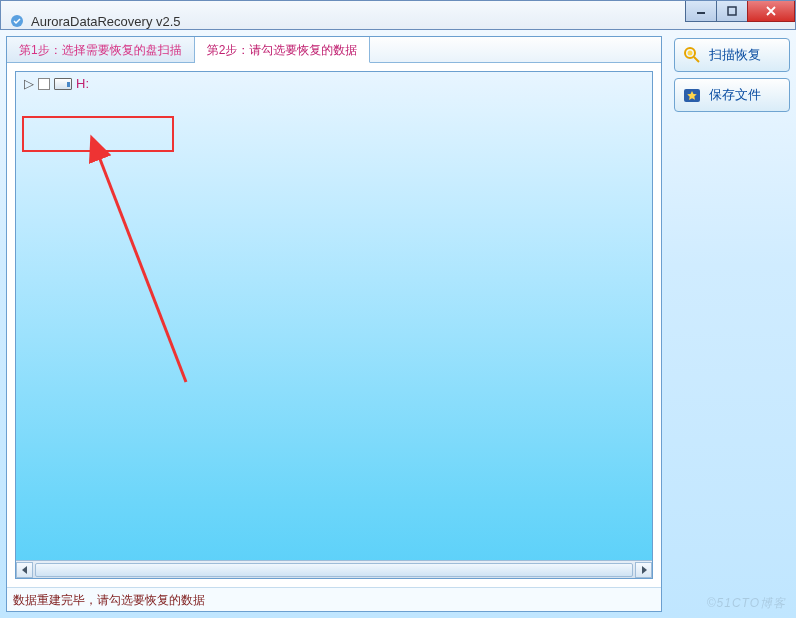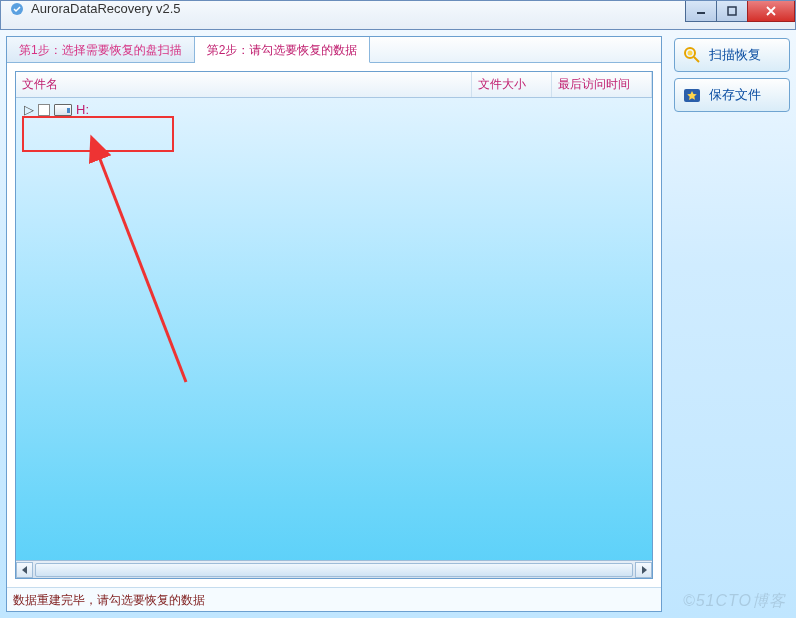--- a/index.html
+++ b/index.html
@@ -11,21 +11,21 @@
       background: #fff;
       overflow: hidden;
       position: relative;
     }
     
     .titlebar {
       height: 30px;
       background: linear-gradient(#f5f9fd, #e6eef7);
       border: 1px solid #6a8dbb;
       display: flex;
-      align-items: flex-start;
+      align-items: flex-end;
       padding-left: 8px;
       position: relative;
     }
     .titlebar-icon {
       width: 16px; height: 16px;
       margin-right: 6px;
       display: inline-flex; align-items: center; justify-content: center;
     }
     .titlebar-text { color: #333; font-size: 13px; }
     .win-controls {
@@ -203,21 +203,21 @@
       font-size: 13px;
     }
     .side-btn .icn {
       width: 22px; height: 22px;
       display: flex; align-items: center; justify-content: center;
     }
     .watermark {
       position: absolute;
       right: 10px; bottom: 6px;
       color: rgba(0,0,0,0.12);
-      font-size: 16px;
+      font-size: 12px;
       font-style: italic;
       letter-spacing: 1px;
     }
   </style>
 </head>
 <body>
 
 <div class="titlebar">
   <span class="titlebar-icon">
     <svg width="16" height="16" viewBox="0 0 16 16">
@@ -252,25 +252,20 @@
     <div class="tabs">
       <div class="tab">
         <span>第1步：选择需要恢复的盘扫描</span>
       </div>
       <div class="tab active">
         <span>第2步：请勾选要恢复的数据</span>
       </div>
     </div>
 
     <div class="list-panel">
-      <div class="list-header">
-        <div class="col col-name">文件名</div>
-        <div class="col col-size">文件大小</div>
-        <div class="col col-time">最后访问时间</div>
-      </div>
 
       <div class="tree-row">
         <span class="tree-toggle">▷</span>
         <span class="tree-checkbox"></span>
         <span class="drive-icon"></span>
         <span>H:</span>
       </div>
 
       <div class="callout-rect"></div>
       <svg class="callout-svg" width="660" height="540">

